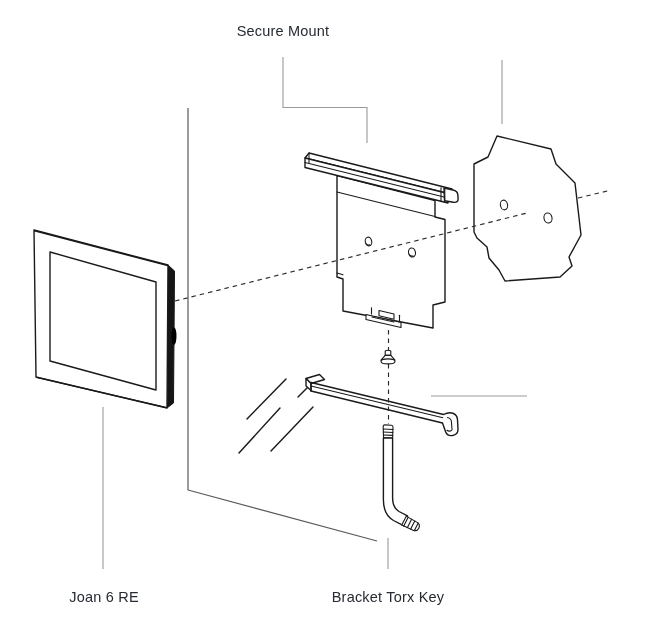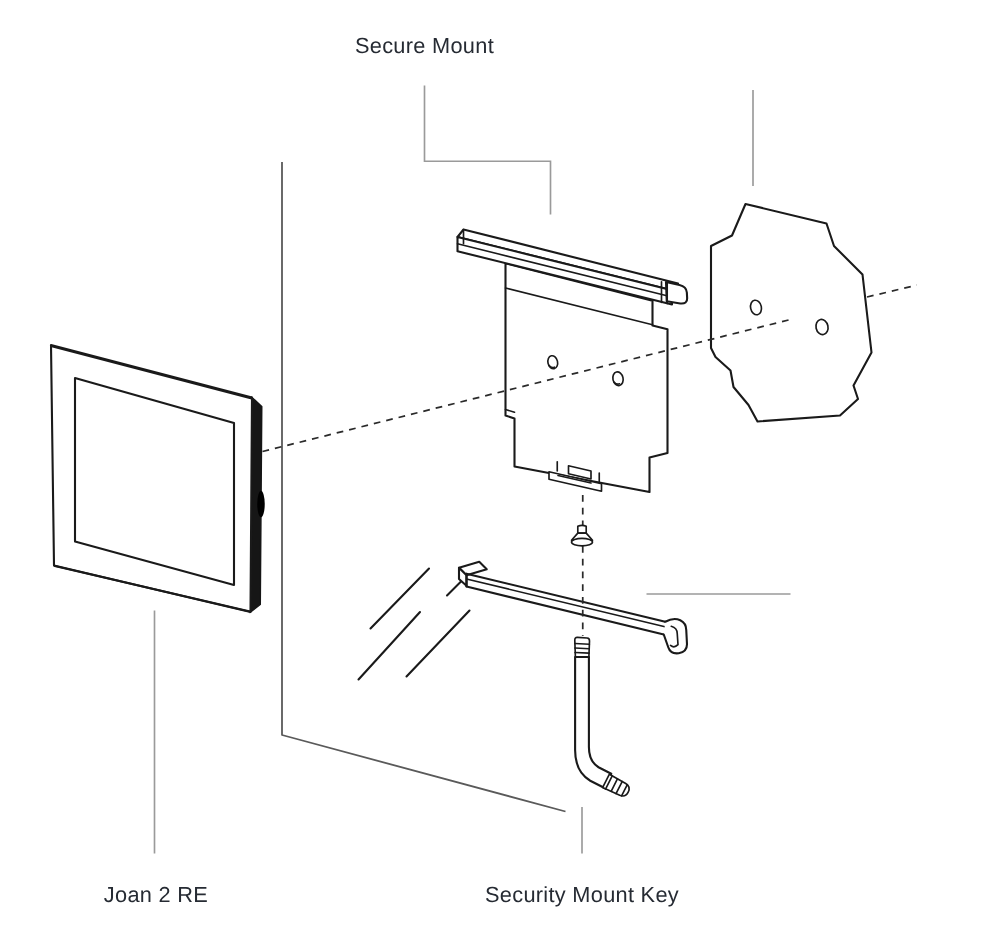--- a/index.html
+++ b/index.html
@@ -155,16 +155,16 @@
       <line class="leader" x1="431" y1="396" x2="527" y2="396"></line>
       <line class="leader" x1="103" y1="407" x2="103" y2="569"></line>
       <line class="leader" x1="388" y1="538" x2="388" y2="569"></line>
     </g>
   </svg>
 
   <div class="part-label" style="left:283px;top:23px;">Secure Mount</div>
 
 
 
-  <div class="part-label" style="left:104px;top:589px;">Joan 2 RE</div>
+  <div class="part-label" style="left:104px;top:589px;">Joan 6 RE</div>
 
-  <div class="part-label" style="left:388px;top:589px;">Security Mount Key</div>
+  <div class="part-label" style="left:388px;top:589px;">Bracket Torx Key</div>
 </div>
 
 </body></html>

